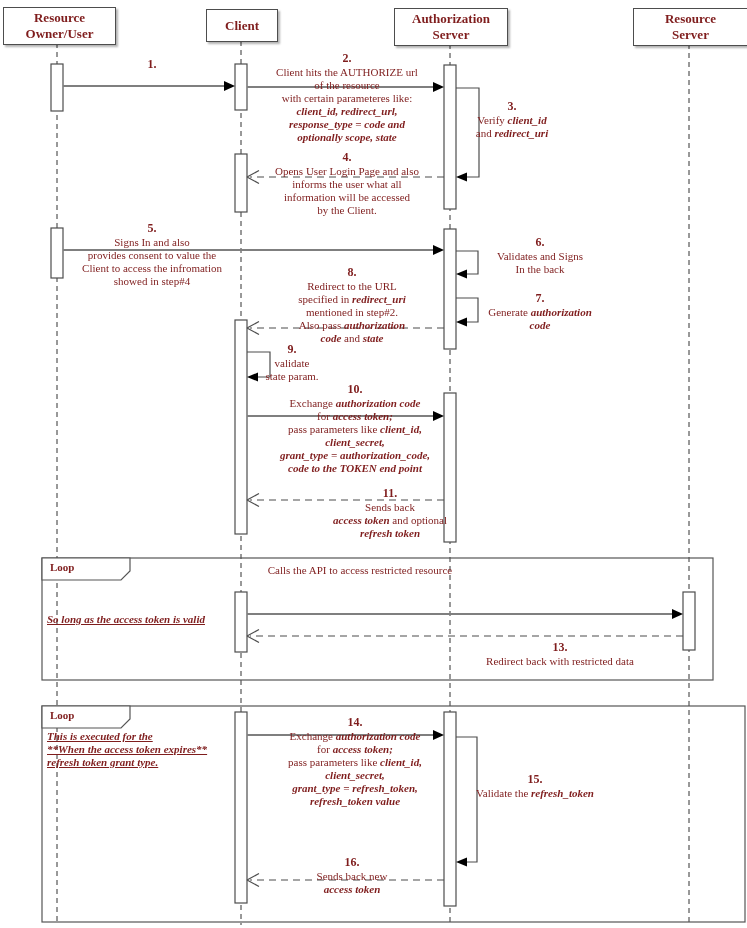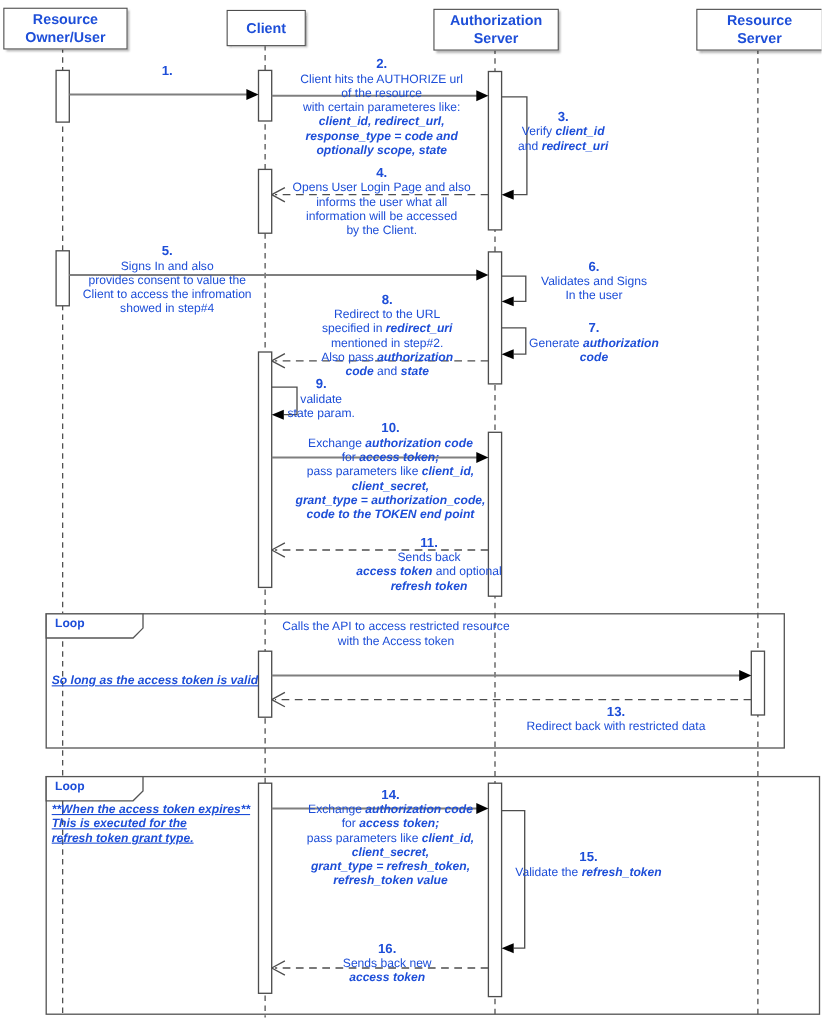--- a/index.html
+++ b/index.html
@@ -1,18 +1,18 @@
 <!DOCTYPE html>
 <html><head>
 <meta charset="utf-8">
 <style>
   html,body { margin:0; padding:0; background:#fff; }
   .canvas {
     position:relative; width:747px; height:928px; background:#ffffff;
-    font-family:Liberation Sans, sans-serif; color:#1d4ed8; overflow:hidden;
+    font-family:Liberation Serif, serif; color:#7f1d1d; overflow:hidden;
   }
   .layer { position:absolute; left:0; top:0; }
   .actor {
     position:absolute; border:1px solid #4d4d4d; background:#fff;
     text-align:center; font-weight:bold; font-size:13px; line-height:16px;
     display:flex; flex-direction:column; justify-content:center;
     box-shadow:2px 2px 2px rgba(0,0,0,0.30);
   }
   .step { position:absolute; text-align:center; font-size:11px; line-height:13px; }
   .step .num { font-weight:bold; font-size:12px; margin-bottom:1px; }
@@ -157,21 +157,21 @@
         <div><span>Signs In and also</span></div>
         <div><span>provides consent to value the</span></div>
         <div><span>Client to access the infromation</span></div>
         <div><span>showed in step#4</span></div>
       </div>
     </div>
   <div class="step" style="left:480px;top:236px;width:120px;">
       <div class="num">6.</div>
       <div>
         <div><span>Validates and Signs</span></div>
-        <div><span>In the user</span></div>
+        <div><span>In the back</span></div>
       </div>
     </div>
   <div class="step" style="left:480px;top:292px;width:120px;">
       <div class="num">7.</div>
       <div>
         <div><span>Generate </span><span class="bi">authorization</span></div>
         <div><span class="bi">code</span></div>
       </div>
     </div>
   <div class="step" style="left:267px;top:266px;width:170px;">
@@ -206,21 +206,20 @@
       <div class="num">11.</div>
       <div>
         <div><span>Sends back</span></div>
         <div><span class="bi">access token</span><span> and optional</span></div>
         <div><span class="bi">refresh token</span></div>
       </div>
     </div>
   <div class="step" style="left:245px;top:564px;width:230px;">
       <div>
         <div><span>Calls the API to access restricted resource</span></div>
-        <div><span>with the Access token</span></div>
       </div>
     </div>
   <div class="step" style="left:450px;top:641px;width:220px;">
       <div class="num">13.</div>
       <div>
         <div><span>Redirect back with restricted data</span></div>
       </div>
     </div>
   <div class="step" style="left:260px;top:716px;width:190px;">
       <div class="num">14.</div>
@@ -246,18 +245,18 @@
         <div><span class="bi">access token</span></div>
       </div>
     </div>
 
   <div class="loop-label" style="left:50px;top:561px;">Loop</div>
   <div class="cond" style="left:47px;top:584px;width:280px;margin-top:29px;">
     <div>So long as the access token is valid</div>
   </div>
   <div class="loop-label" style="left:50px;top:709px;">Loop</div>
   <div class="cond" style="left:47px;top:730px;width:280px;">
+    <div>This is  executed for the</div>
     <div>**When the access token expires**</div>
-    <div>This is  executed for the</div>
     <div>refresh token grant type.</div>
   </div>
 
 </div>
 
 </body></html>

